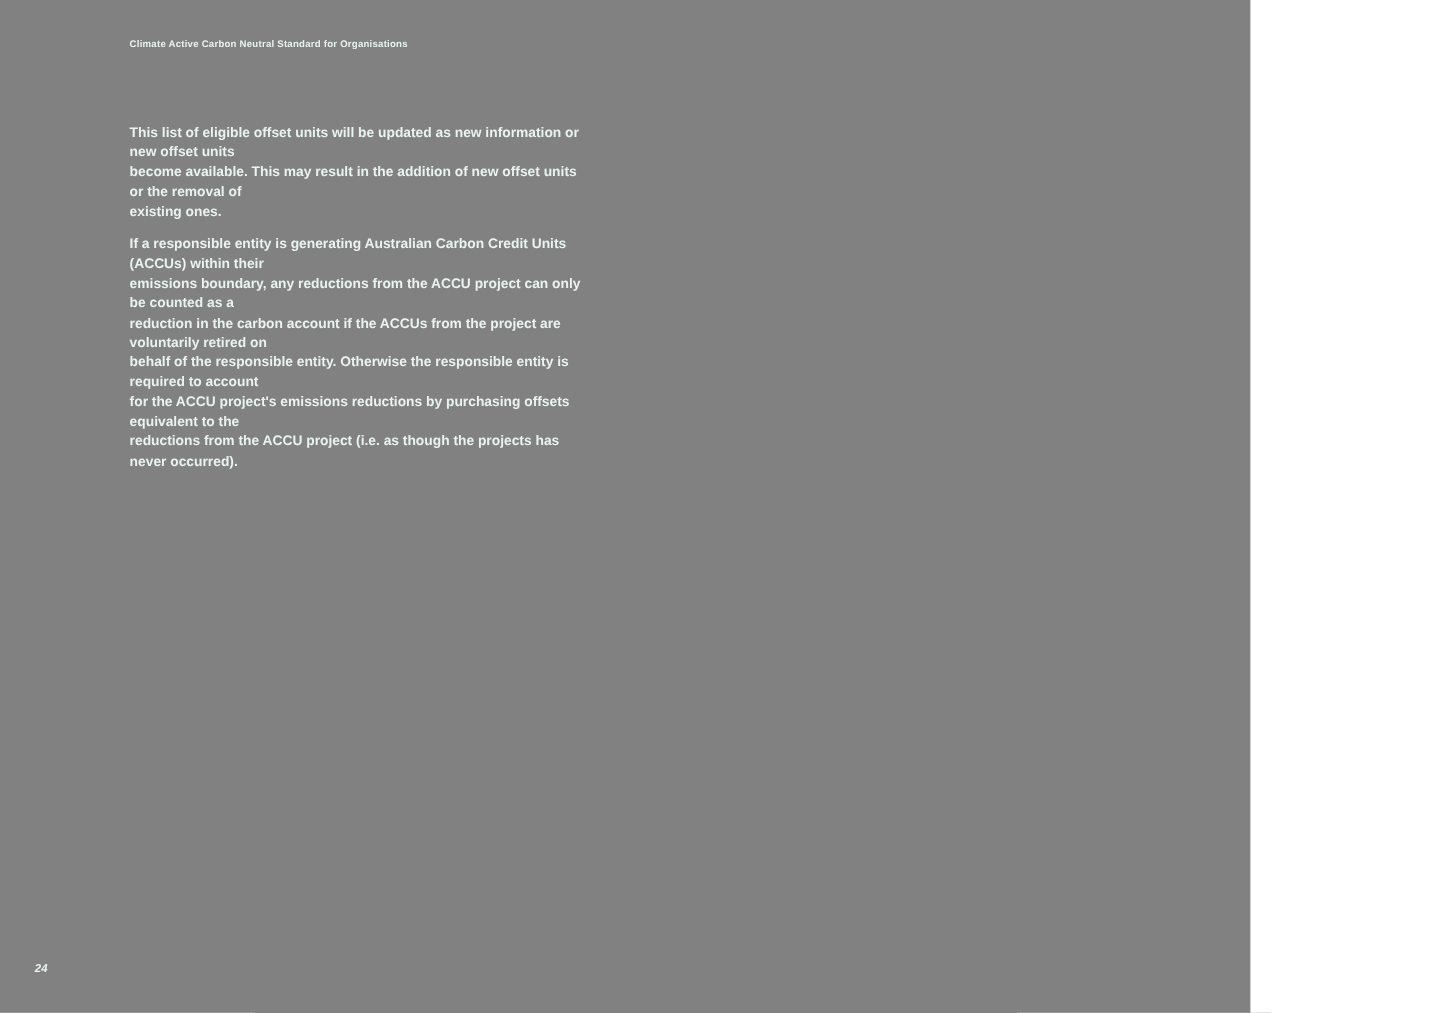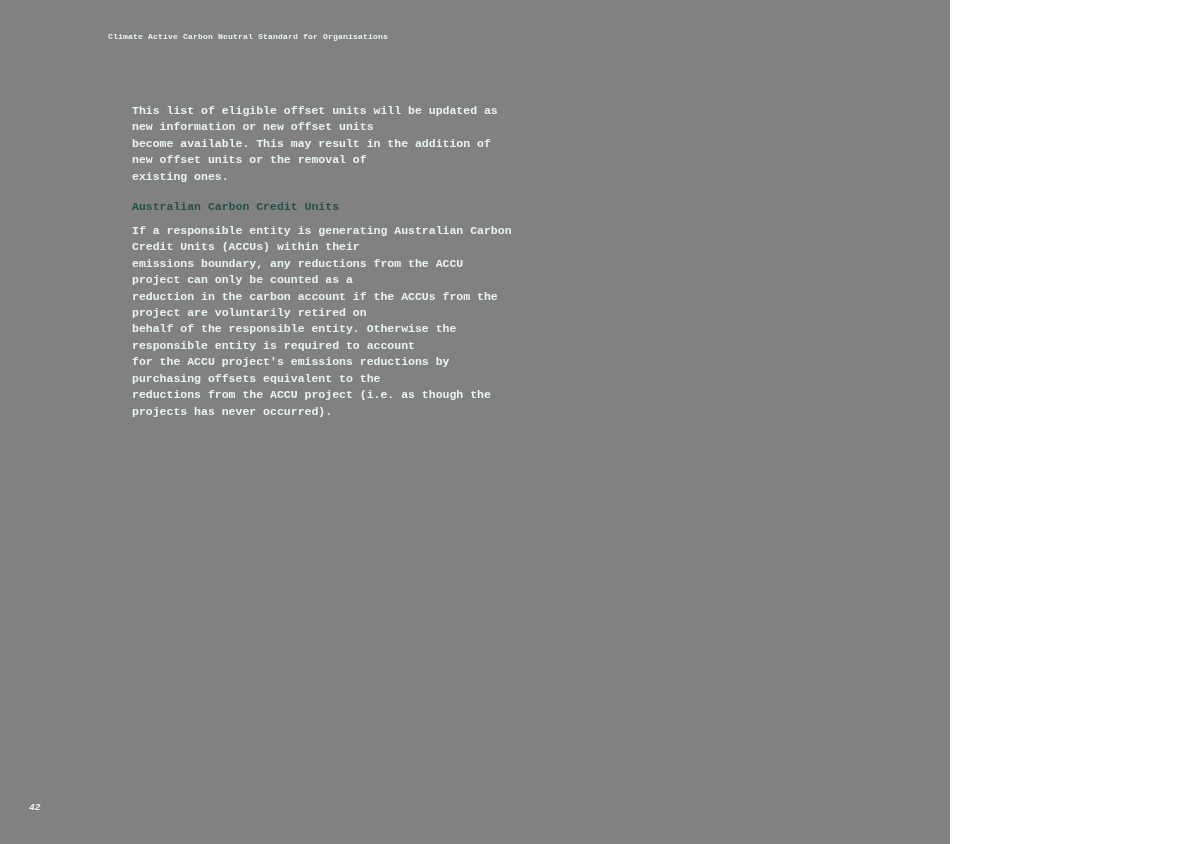--- a/index.html
+++ b/index.html
@@ -1,42 +1,41 @@
 <!DOCTYPE html>
 <html><head>
 <meta charset="utf-8">
 <style>
   html, body {
     margin: 0;
     padding: 0;
   }
   .page {
     position: relative;
-    width: 950px;
+    width: 1042px;
     height: 844px;
     background: #818181;
-    font-family: Liberation Mono, monospace;
+    font-family: Liberation Sans, sans-serif;
     overflow: hidden;
   }
   .running-header {
     position: absolute;
     left: 108px;
     top: 32px;
     font-size: 8px;
     font-weight: bold;
     letter-spacing: 0.2px;
     color: #e9f4ee;
   }
   .content {
     position: absolute;
     left: 108px;
     top: 103px;
     width: 384px;
     color: #e9f4ee;
-    margin-left: 24px;
   }
   .content p {
     margin: 0 0 11px 0;
     font-size: 11.5px;
     line-height: 16.4px;
     font-weight: 600;
     white-space: pre-line;
   }
   .section-heading {
     margin: 15px 0 9px 0;
@@ -70,27 +69,26 @@
 
   <div class="running-header">Climate Active Carbon Neutral Standard for Organisations</div>
 
   <div class="content">
 
     <p>This list of eligible offset units will be updated as new information or new offset units
 become available. This may result in the addition of new offset units or the removal of
 existing ones.</p>
 
 
-    <h3 class="section-heading">Australian Carbon Credit Units</h3>
 
     <p>If a responsible entity is generating Australian Carbon Credit Units (ACCUs) within their
 emissions boundary, any reductions from the ACCU project can only be counted as a
 reduction in the carbon account if the ACCUs from the project are voluntarily retired on
 behalf of the responsible entity. Otherwise the responsible entity is required to account
 for the ACCU project's emissions reductions by purchasing offsets equivalent to the
 reductions from the ACCU project (i.e. as though the projects has never occurred).</p>
 
 
   </div>
 
-  <div class="page-number">42</div>
+  <div class="page-number">24</div>
 
 </div>
 
 </body></html>

